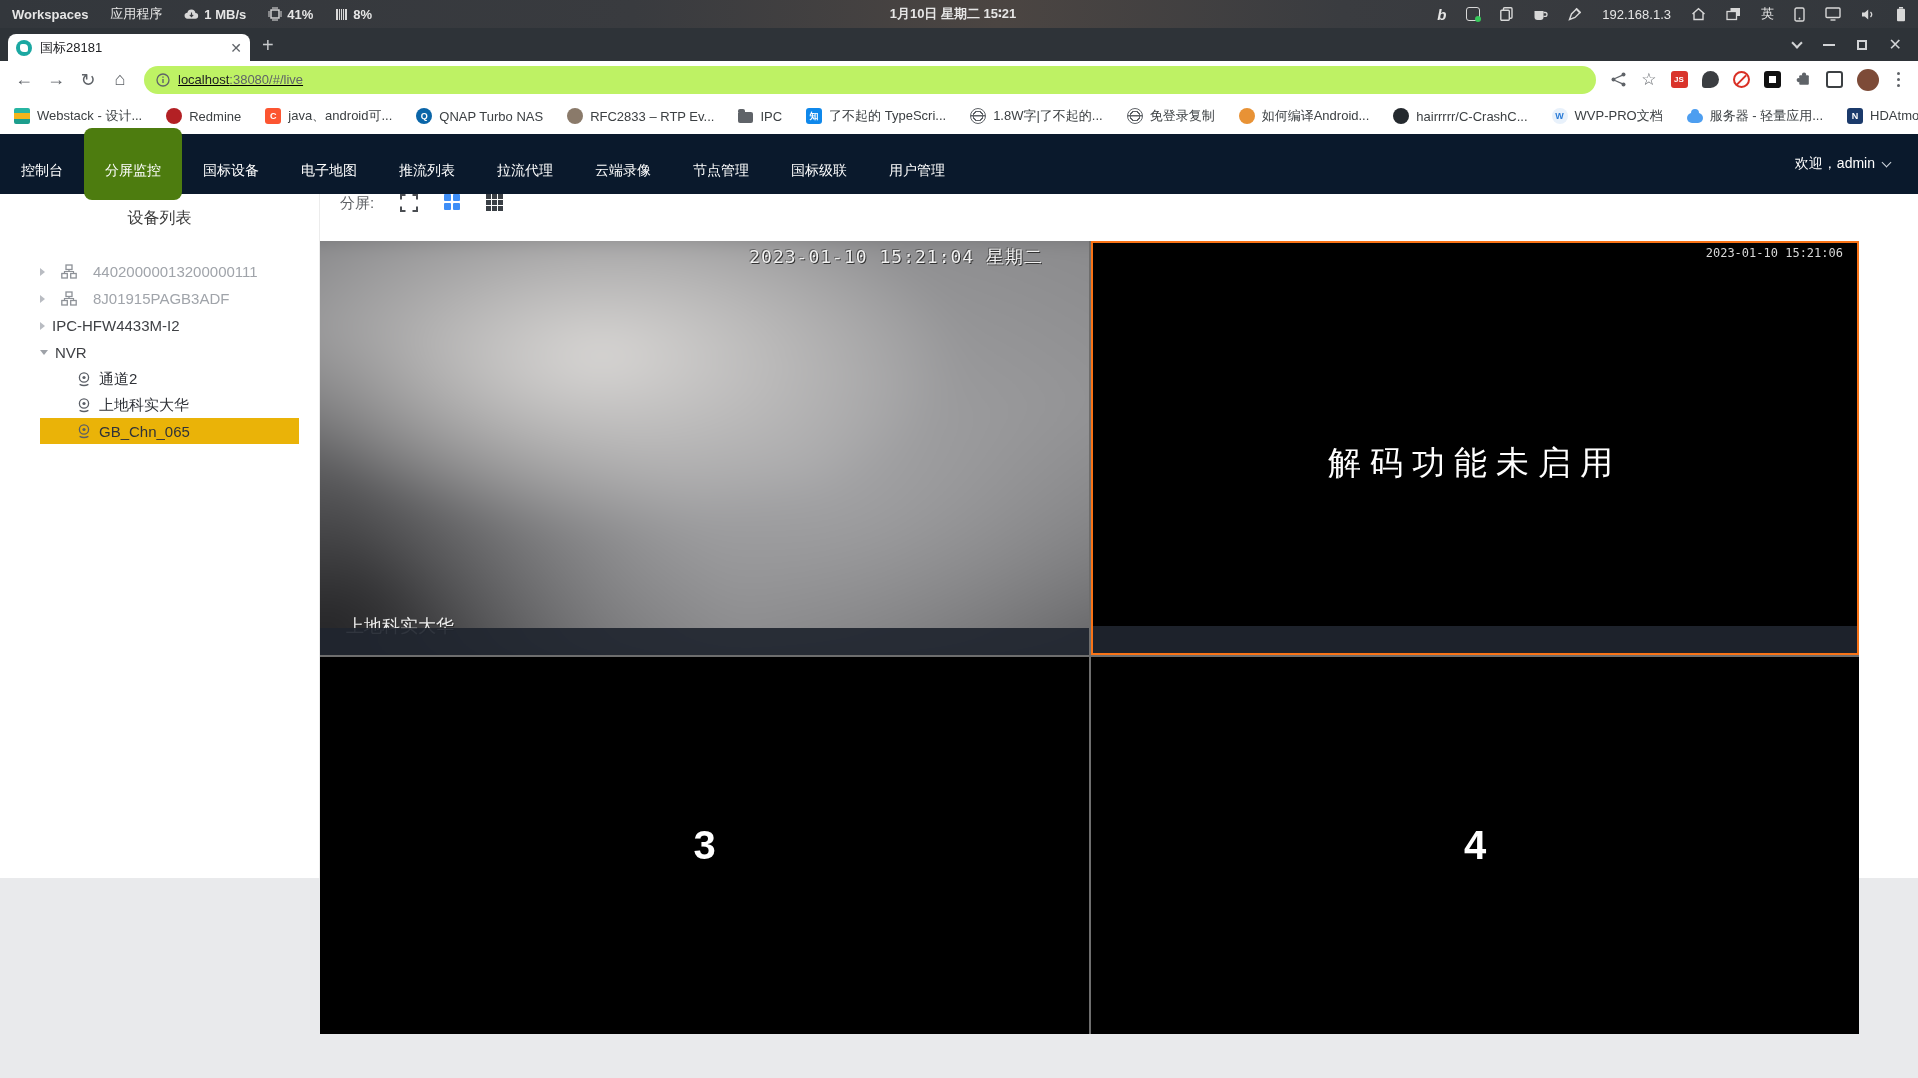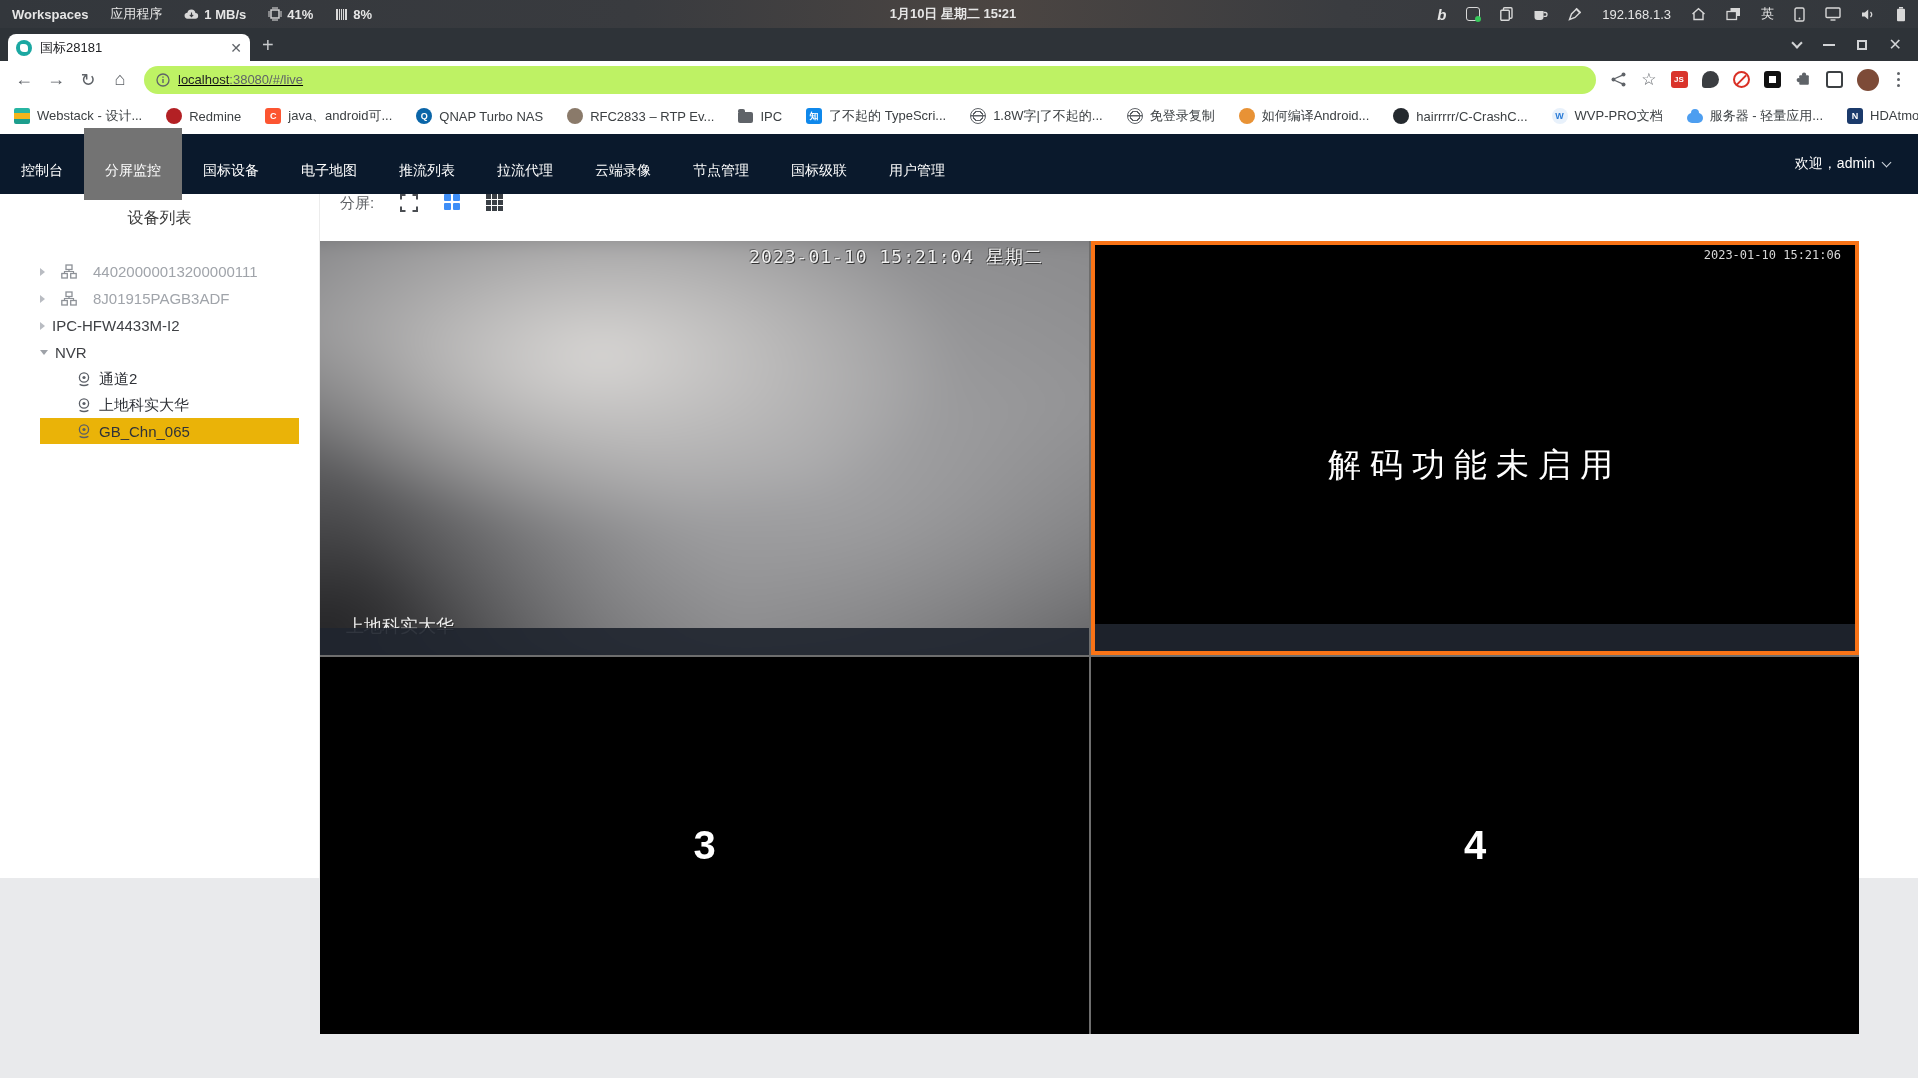--- a/index.html
+++ b/index.html
@@ -73,21 +73,21 @@
   .b-android { background:#e89235; border-radius:50%; }
   .b-github { background:#24292e; border-radius:50%; }
   .b-wvp { background:#e8f1fb; color:#2b7bd6; border-radius:50%; font-size:9px; }
   .b-cloud { width:16px; height:10px; background:#4d9ef0; border-radius:6px; position:relative; margin-top:3px; }
   .b-cloud::before { content:""; position:absolute; top:-4px; left:4px; width:8px; height:8px; border-radius:50%; background:#4d9ef0; }
   .b-hdatmos { background:#1b3a6b; }
 
   
   .appnav { height:60px; background:#0a192c; display:flex; align-items:center; color:#fff; font-size:14px; }
   .nav-item { padding:12px 21px; height:72px; line-height:60px; cursor:pointer; white-space:nowrap; }
-  .nav-item.active { background:#737373; }
+  .nav-item.active { background:#4d7c0f;border-radius:8px; }
   .welcome { margin-left:auto; padding-right:28px; display:flex; align-items:center; gap:8px; font-size:14px; }
   .wel-caret { width:7px; height:7px; border-right:1.5px solid #cfd6de; border-bottom:1.5px solid #cfd6de; transform:rotate(45deg); margin-top:-3px; }
 
   
   .content { display:flex; height:684px; background:#fff; }
   .sidebar { width:320px; flex:none; border-right:1px solid #ececec; padding-top:14px; }
   .sb-title { text-align:center; font-size:16px; color:#3a3a3a; height:22px; margin-bottom:28px; }
   .tree { padding:0 20px 0 40px; }
   .trow { height:27px; display:flex; align-items:center; gap:7px; font-size:15px; color:#3f4145; cursor:pointer; }
   .trow.muted { color:#a0a4aa;gap:16px; }
@@ -102,21 +102,21 @@
   .split-toolbar { height:47px; display:flex; align-items:flex-start; padding-left:20px; gap:26px; }
   .split-label { font-size:15px; color:#5f6266; }
   .grid4 { display:grid; grid-template-columns:7px 7px; gap:2px; }
   .grid4 i { width:7px; height:7px; background:#3e8ef7; border-radius:1px; }
   .grid9 { display:grid; grid-template-columns:4.5px 4.5px 4.5px; gap:1.5px; }
   .grid9 i { width:4.5px; height:4.5px; background:#3a3f45; }
 
   
   .vgrid { width:1539px; height:793px; display:grid; grid-template-columns:769px 768px; grid-template-rows:414px 377px; gap:2px; background:#6e6e6e; }
   .cell { position:relative; background:#000; overflow:hidden; color:#fff; }
-  .cell.selected { border:4px solid #f97316; }
+  .cell.selected { border:2px solid #f97316; }
   .vsurface { position:absolute; inset:0; background-color:#8b8b8d;
     background-image:
       radial-gradient(42% 38% at 38% 30%, #d8d6d4 0%, rgba(216,214,212,0) 100%),
       radial-gradient(55% 60% at 62% 55%, #a4a4a6 0%, rgba(164,164,166,0) 100%),
       radial-gradient(48% 65% at 6% 90%, #222224 0%, rgba(34,34,36,0) 100%),
       radial-gradient(60% 55% at 98% 96%, #59595b 0%, rgba(89,89,91,0) 100%);
     filter:blur(16px); transform:scale(1.12); }
   .osd-time { position:absolute; top:4px; right:46px; font-family:"DejaVu Sans Mono","Liberation Mono",monospace;
     font-size:18px; color:#f2f2f2; letter-spacing:1px; text-shadow:1px 1px 0 rgba(40,40,40,.9), -1px -1px 0 rgba(40,40,40,.5); z-index:1; }
   .osd-time-sm { position:absolute; top:3px; right:14px; font-family:"DejaVu Sans Mono","Liberation Mono",monospace;

